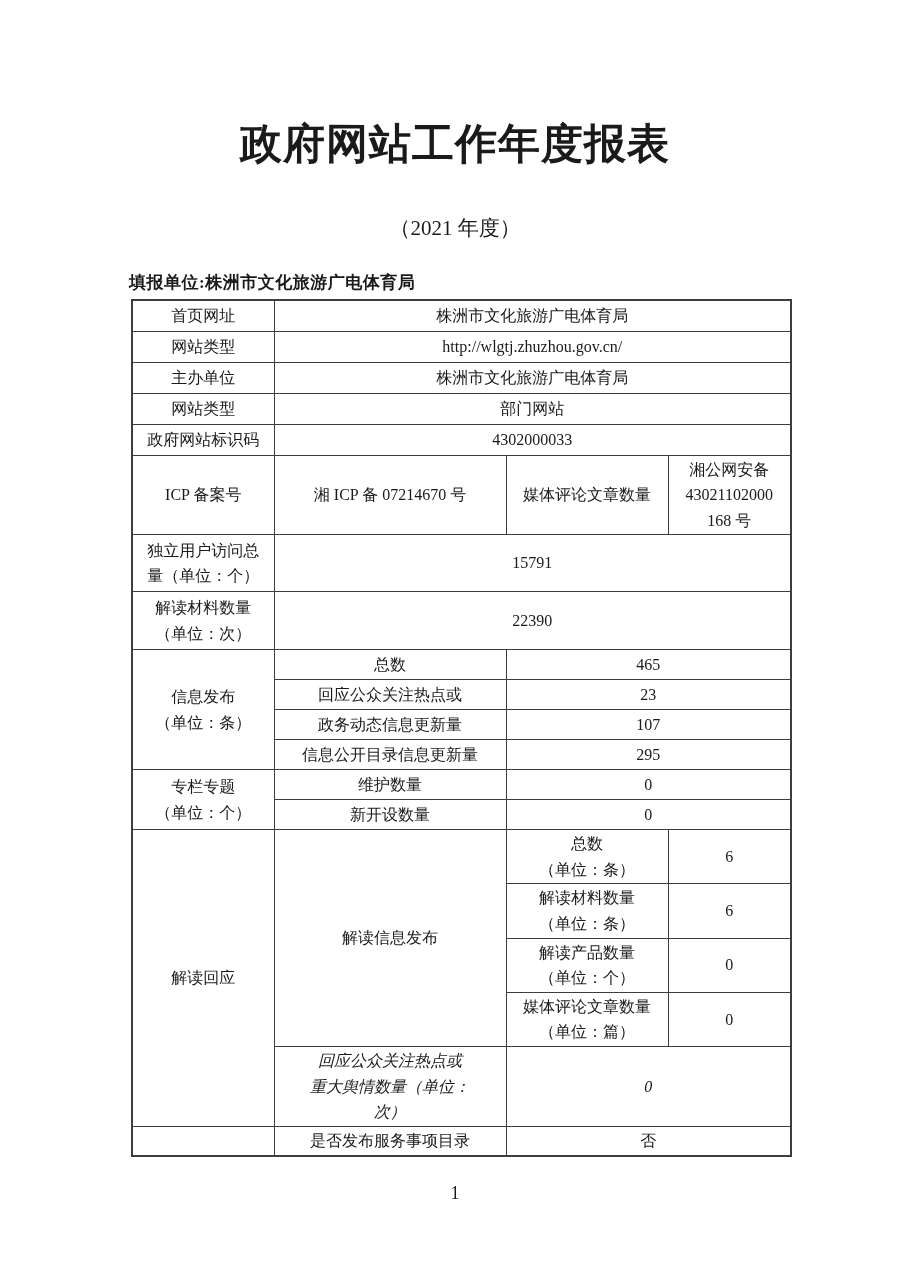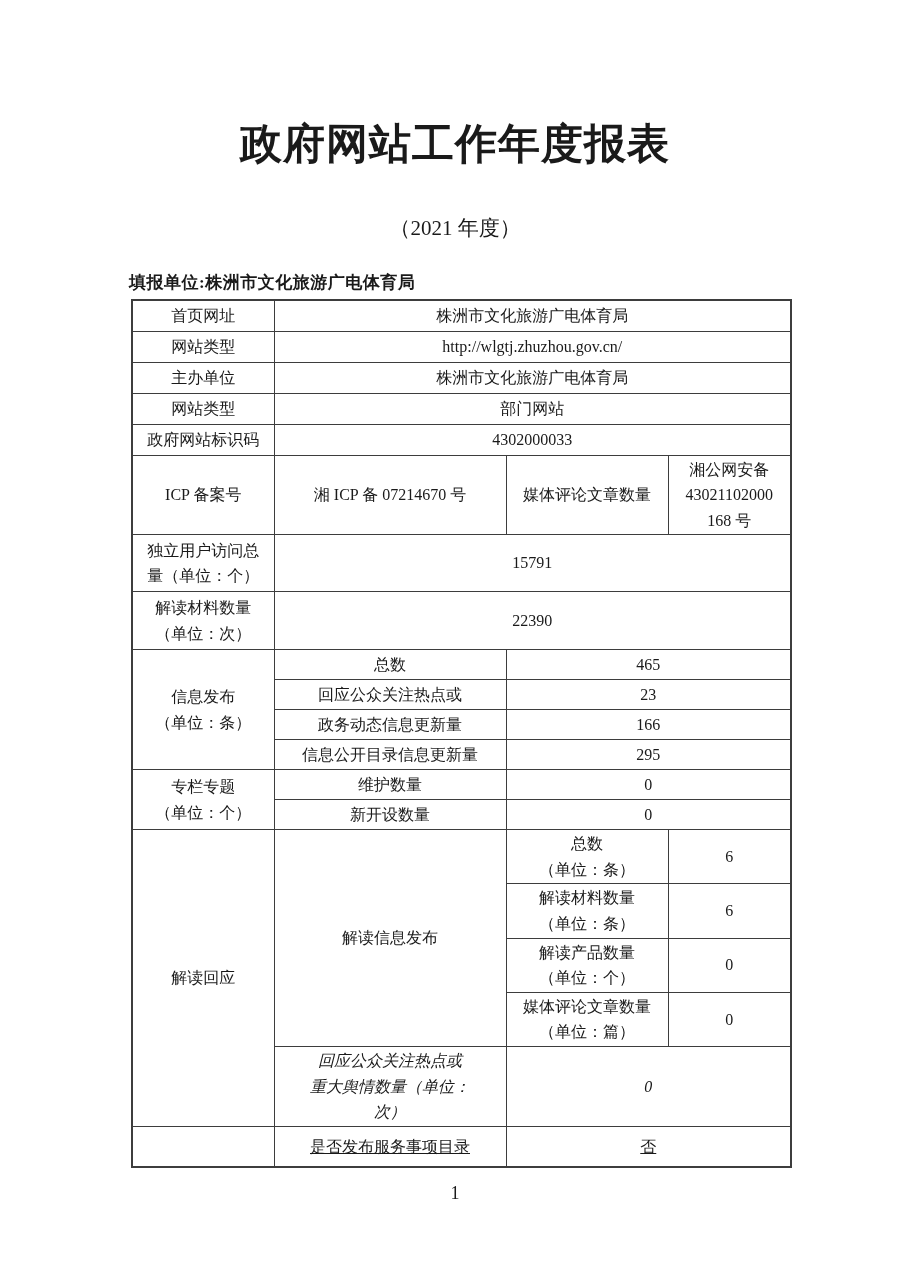--- a/index.html
+++ b/index.html
@@ -45,21 +45,21 @@
     white-space: pre-line;
     overflow: hidden;
   }
   .r-s   td { height: 31px; }
   .r-icp td { height: 78px; }
   .r-uv  td { height: 57px; }
   .r-tv  td { height: 58px; }
   .r-m   td { height: 30px; }
   .r-j   td { height: 52px; }
   .r-hot td { height: 78px; font-style: italic; }
-  .r-last td { height: 41px; text-decoration: underline; }
+  .r-last td { height: 30px; }
   .page-number {
     position: absolute; top: 1183px; left: 0; width: 910px;
     text-align: center;
     font-size: 18px;
   }
 </style>
 </head>
 <body>
 
 <div class="doc-title">政府网站工作年度报表</div>
@@ -118,21 +118,21 @@
 （单位：条）</td>
       <td>总数</td>
       <td colspan="2">465</td>
     </tr>
     <tr class="r-m">
       <td>回应公众关注热点或</td>
       <td colspan="2">23</td>
     </tr>
     <tr class="r-m">
       <td>政务动态信息更新量</td>
-      <td colspan="2">166</td>
+      <td colspan="2">107</td>
     </tr>
     <tr class="r-m">
       <td>信息公开目录信息更新量</td>
       <td colspan="2">295</td>
     </tr>
 
     <tr class="r-m">
       <td rowspan="2">专栏专题
 （单位：个）</td>
       <td>维护数量</td>

